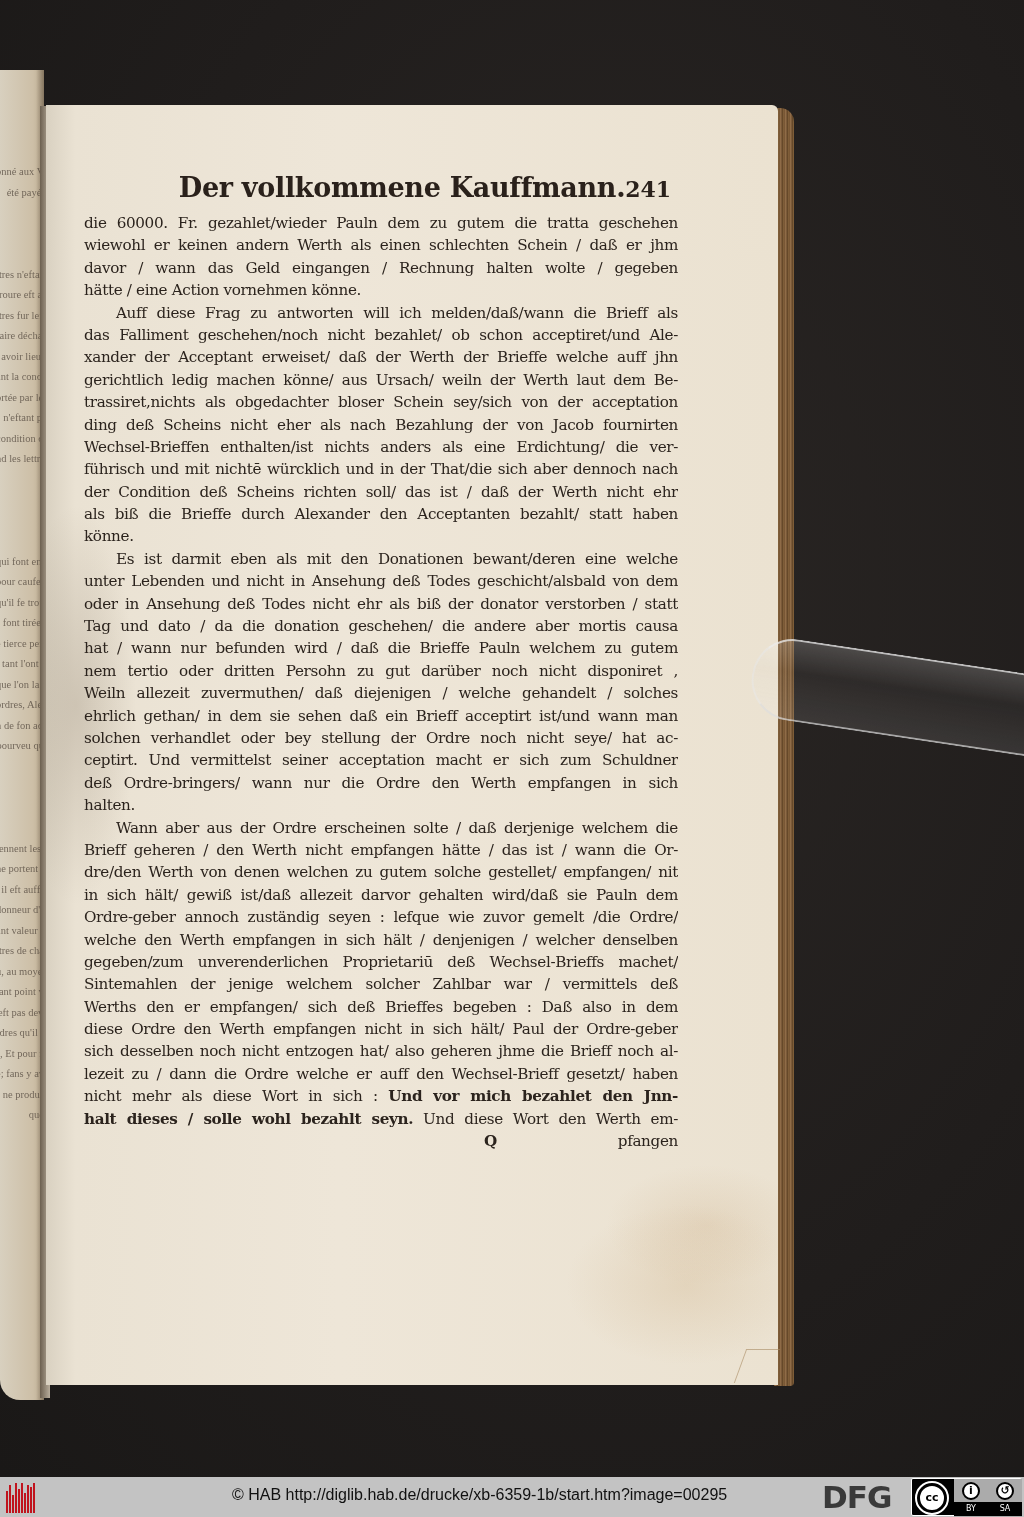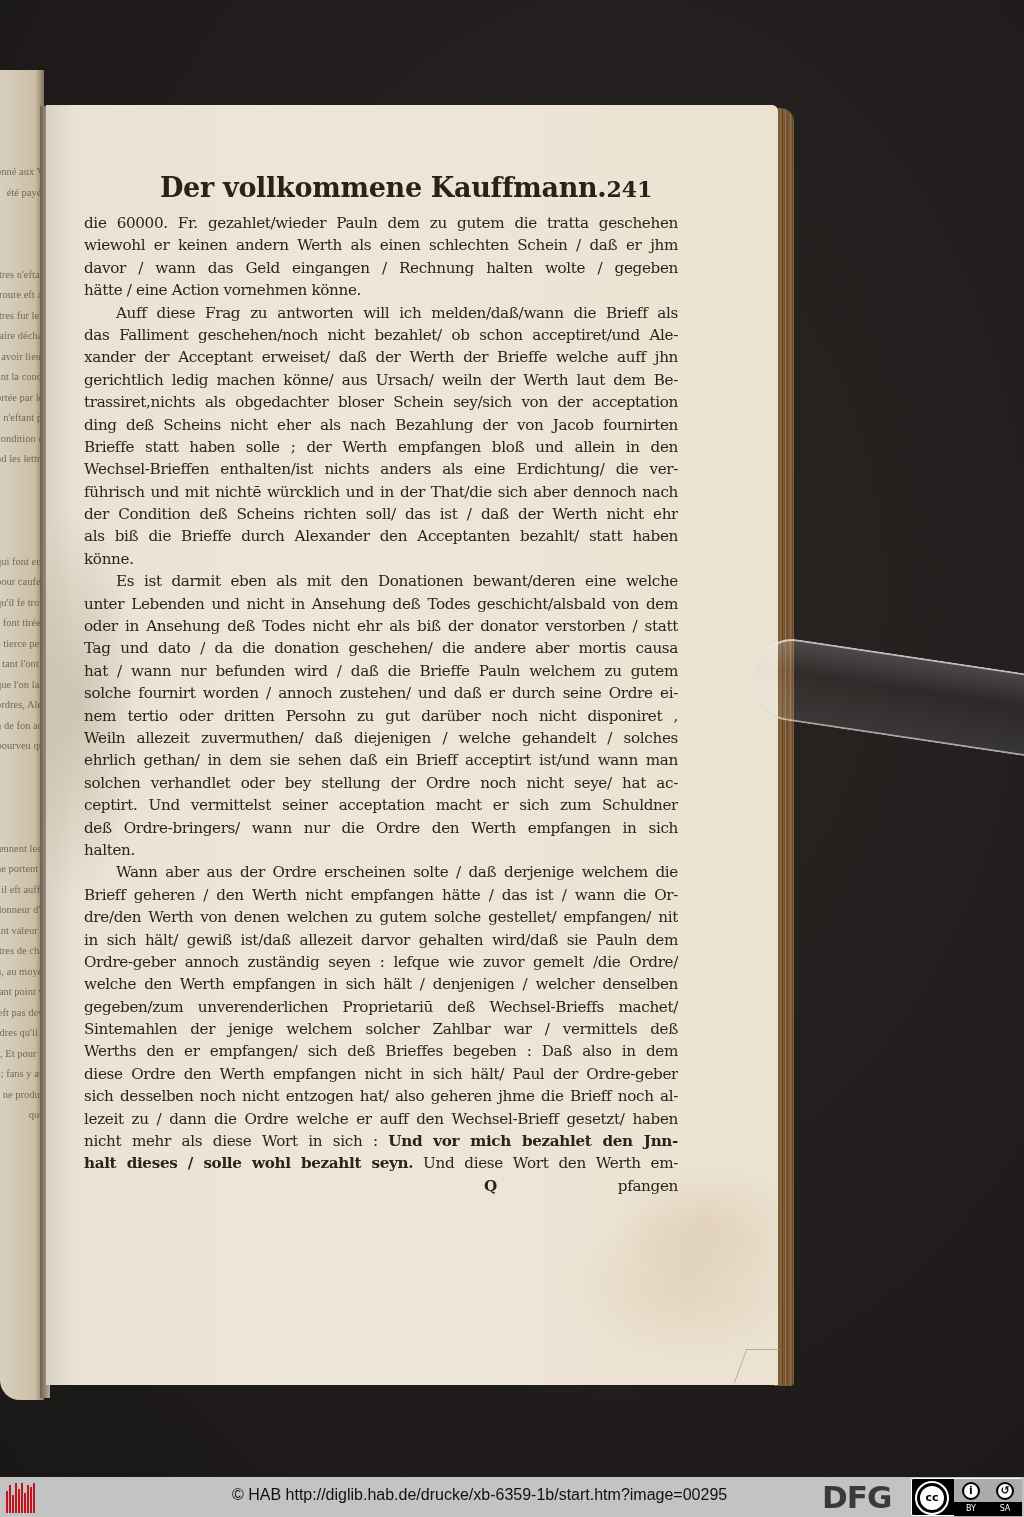--- a/index.html
+++ b/index.html
@@ -54,21 +54,21 @@
     border-radius: 0 6px 0 0;
   }
   .page-corner-tear {
     position: absolute; right: 4px; bottom: 2px; width: 34px; height: 34px;
     border-left: 1px solid #a88a62; border-top: 1px solid #a88a62;
     transform: skew(-20deg); opacity: .6;
   }
 
   .running-head {
     position: absolute; left: 160px; top: 172px; width: 530px; height: 36px;
-    display: flex; align-items: baseline; justify-content: flex-start;
+    display: flex; align-items: baseline; justify-content: center;
   }
   .running-title {
     font-family: "DejaVu Serif", serif; font-weight: bold; font-size: 27px;
     color: #2a211b; letter-spacing: -0.3px;
   }
   .page-number {
     font-family: "DejaVu Serif", serif; font-weight: bold; font-size: 22px; color: #2a211b;
   }
 
   .text-block {
@@ -218,32 +218,30 @@
       <span class="text-line"><span>die 60000. Fr. gezahlet/wieder Pauln dem zu gutem die tratta  geschehen</span></span>
       <span class="text-line"><span>wiewohl er keinen andern Werth als einen schlechten Schein / daß  er jhm</span></span>
       <span class="text-line"><span>davor / wann das Geld eingangen /  Rechnung  halten  wolte  /  gegeben</span></span>
       <span class="text-line last"><span>hätte / eine Action vornehmen könne.</span></span>
       <span class="text-line indent"><span>Auff diese Frag zu antworten will ich melden/daß/wann die Brieff  als</span></span>
       <span class="text-line"><span>das Falliment geschehen/noch nicht bezahlet/ ob schon acceptiret/und Ale-</span></span>
       <span class="text-line"><span>xander der Acceptant erweiset/ daß der Werth der Brieffe welche  auff jhn</span></span>
       <span class="text-line"><span>gerichtlich ledig machen könne/ aus Ursach/  weiln der Werth laut dem Be-</span></span>
       <span class="text-line"><span>trassiret,nichts als obgedachter bloser Schein  sey/sich von der acceptation</span></span>
       <span class="text-line"><span>ding deß Scheins nicht eher als nach Bezahlung der von Jacob fournirten</span></span>
-      <span class="text-line"><span>Brieffe  statt  haben  solle ; der Werth  empfangen  bloß  und allein in den</span></span>
       <span class="text-line"><span>Wechsel-Brieffen enthalten/ist nichts anders als eine Erdichtung/ die ver-</span></span>
       <span class="text-line"><span>führisch und mit nichtē würcklich und in der That/die sich aber dennoch nach</span></span>
       <span class="text-line"><span>der Condition deß Scheins  richten soll/ das ist / daß  der Werth nicht ehr</span></span>
       <span class="text-line"><span>als biß die Brieffe durch Alexander den Acceptanten  bezahlt/ statt haben</span></span>
       <span class="text-line last"><span>könne.</span></span>
       <span class="text-line indent"><span>Es ist darmit eben als mit den Donationen bewant/deren eine welche</span></span>
       <span class="text-line"><span>unter Lebenden und nicht in Ansehung deß Todes geschicht/alsbald von dem</span></span>
       <span class="text-line"><span>oder in Ansehung deß Todes nicht ehr als biß der donator verstorben / statt</span></span>
       <span class="text-line"><span>Tag und dato / da die donation geschehen/ die andere  aber  mortis causa</span></span>
       <span class="text-line"><span>hat / wann nur befunden wird / daß die Brieffe Pauln  welchem zu gutem</span></span>
-      <span class="text-line"><span>solche fournirt worden / annoch zustehen/ und daß er durch seine Ordre ei-</span></span>
       <span class="text-line"><span>nem tertio oder dritten Persohn zu gut darüber  noch  nicht disponiret ,</span></span>
       <span class="text-line"><span>Weiln allezeit zuvermuthen/ daß diejenigen  /  welche  gehandelt  /  solches</span></span>
       <span class="text-line"><span>ehrlich gethan/ in dem sie sehen daß ein Brieff acceptirt ist/und wann man</span></span>
       <span class="text-line"><span>solchen  verhandlet  oder bey  stellung der Ordre  noch nicht  seye/  hat  ac-</span></span>
       <span class="text-line"><span>ceptirt.   Und vermittelst seiner acceptation macht er sich zum Schuldner</span></span>
       <span class="text-line"><span>deß  Ordre-bringers/ wann nur die Ordre den  Werth  empfangen  in sich</span></span>
       <span class="text-line last"><span>halten.</span></span>
       <span class="text-line indent"><span>Wann aber aus der  Ordre erscheinen solte /  daß derjenige welchem die</span></span>
       <span class="text-line"><span>Brieff geheren / den Werth nicht empfangen hätte / das ist / wann die Or-</span></span>
       <span class="text-line"><span>dre/den Werth von denen welchen zu gutem solche gestellet/ empfangen/ nit</span></span>

